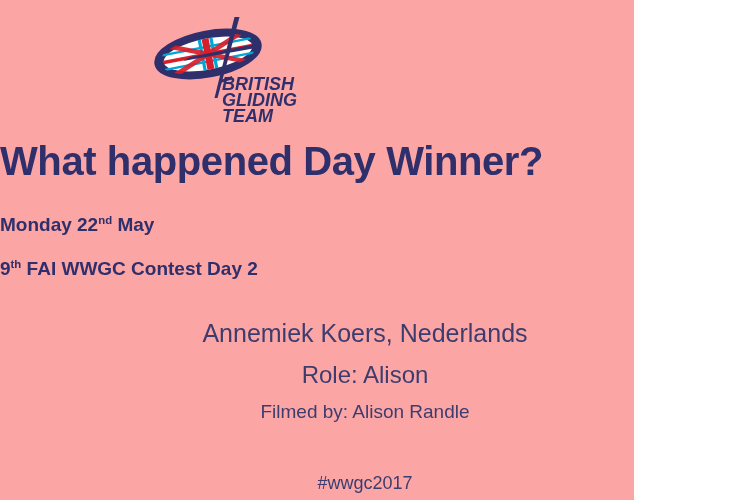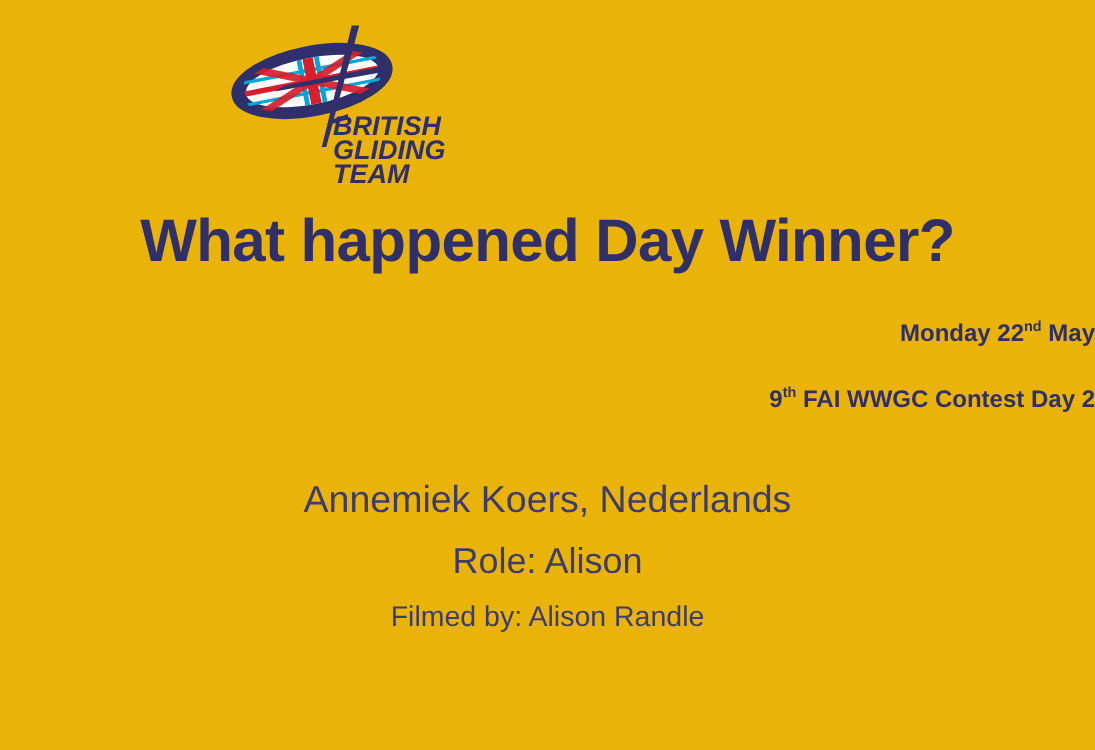--- a/index.html
+++ b/index.html
@@ -10,58 +10,57 @@
   body {
     width: 730px;
     height: 500px;
     overflow: hidden;
     font-family: "Liberation Sans", sans-serif;
     -webkit-font-smoothing: antialiased;
   }
 
   .slide {
     position: relative;
-    width: 730px;
+    width: 634px;
     height: 500px;
-    background: #eab308;
+    background: #fca5a5;
     box-sizing: border-box;
   }
 
   
   .logo-block {
     position: absolute;
     left: 150px;
     top: 14px;
     width: 190px;
     height: 110px;
   }
   .logo-svg { display: block; }
 
   
   .title {
     position: absolute;
     left: 0;
     top: 139px;
     width: 730px;
-    text-align: center;
     font-size: 40px;
     font-weight: bold;
     letter-spacing: -0.4px;
     color: #2E2F6B;
     line-height: 1.1;
     white-space: nowrap;
   }
 
   
   .subtitle {
     position: absolute;
     left: 0;
     width: 730px;
-    text-align: right;
-    font-size: 16px;
+    text-align: left;
+    font-size: 19px;
     font-weight: bold;
     color: #2E2F6B;
     line-height: 1.15;
     white-space: nowrap;
   }
   .sub-1 { top: 214px; }
   .sub-2 { top: 258px; }
 
   .sup {
     font-size: 0.6em;
@@ -166,14 +165,15 @@
   </div>
 
   <div class="subtitle sub-2">
     <span>9</span><span class="sup">th</span><span> FAI WWGC Contest Day 2</span>
   </div>
 
   <div class="credit credit-1">Annemiek Koers, Nederlands</div>
   <div class="credit credit-2">Role: Alison</div>
   <div class="credit credit-3">Filmed by: Alison Randle</div>
 
+  <div class="hashtag">#wwgc2017</div>
 
 </div>
 
 </body></html>

